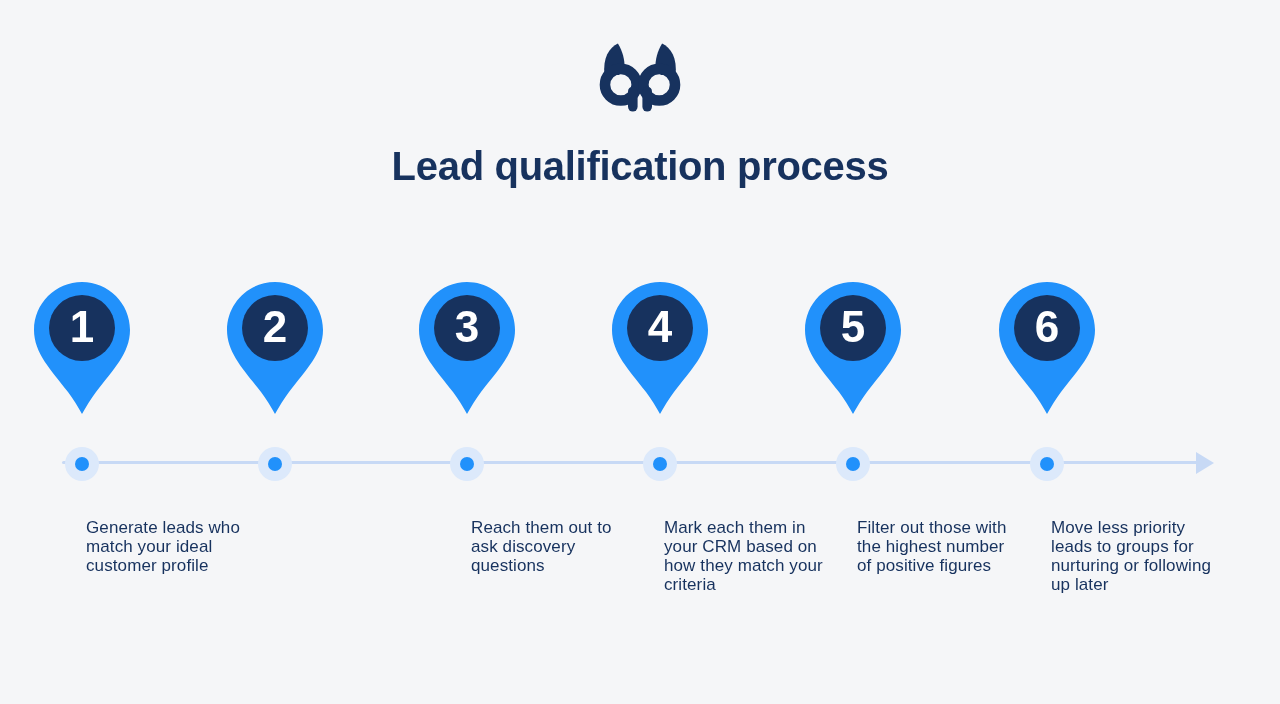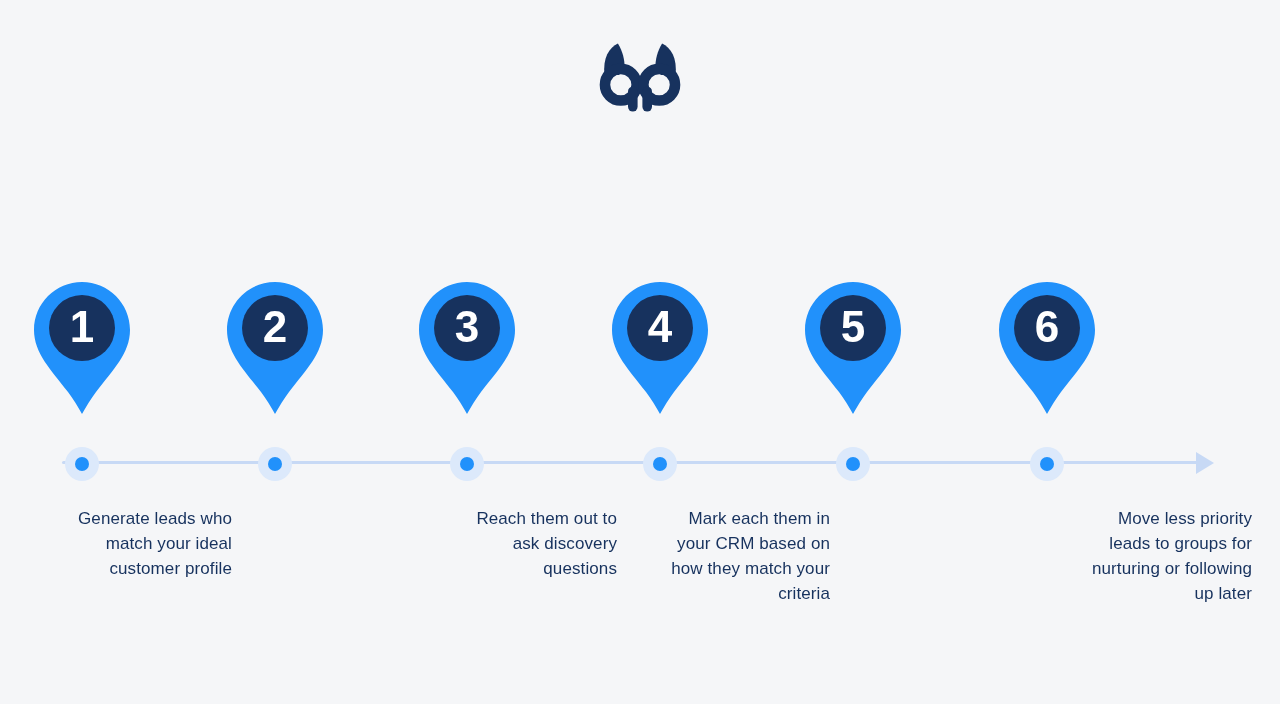--- a/index.html
+++ b/index.html
@@ -103,45 +103,45 @@
     width: 14px;
     height: 14px;
     border-radius: 50%;
     background: var(--accent-blue, #2191fb);
   }
 
   .step-text {
     position: absolute;
     top: 506px;
     width: 158px;
-    margin: 0;
+    margin: 12px;
     font-size: 17px;
-    line-height: 25px;
+    line-height: 19px;
     letter-spacing: 0.1px;
     color: var(--navy, #17325e);
-    text-align: right;
   }
   .step-text b { font-weight: 400; }
 </style>
 </head>
 <body>
 
 <div id="canvas">
 
   <div class="logo">
     <svg viewBox="0 0 100 74" xmlns="http://www.w3.org/2000/svg">
       <path d="M13 34 C11 16 18 5 27 1 C32 9 34 18 34 26 L28 34 Z" fill="#17325e"></path>
       <path d="M87 34 C89 16 82 5 73 1 C68 9 66 18 66 26 L72 34 Z" fill="#17325e"></path>
       <circle cx="30" cy="44" r="16.5" fill="none" stroke="#17325e" stroke-width="11"></circle>
       <circle cx="70" cy="44" r="16.5" fill="none" stroke="#17325e" stroke-width="11"></circle>
       <rect x="37.5" y="46" width="10" height="26" rx="5" fill="#17325e"></rect>
       <rect x="52.5" y="46" width="10" height="26" rx="5" fill="#17325e"></rect>
     </svg>
   </div>
 
+  <h1 class="title">Lead qualification process</h1>
 
   <div class="timeline-line"></div>
   <div class="timeline-arrow"></div>
 
   <div class="pin" style="left:32px">
     <svg viewBox="0 0 100 136" xmlns="http://www.w3.org/2000/svg">
       <path d="M50 2 C23.5 2 2 23.5 2 50 C2 73 19 90 36 112 C41 118.5 46 127 50 134 C54 127 59 118.5 64 112 C81 90 98 73 98 50 C98 23.5 76.5 2 50 2 Z" fill="#2191fb"></path>
     </svg>
     <div class="pin-circle">
       <span class="pin-number">1</span>
@@ -194,27 +194,28 @@
     <svg viewBox="0 0 100 136" xmlns="http://www.w3.org/2000/svg">
       <path d="M50 2 C23.5 2 2 23.5 2 50 C2 73 19 90 36 112 C41 118.5 46 127 50 134 C54 127 59 118.5 64 112 C81 90 98 73 98 50 C98 23.5 76.5 2 50 2 Z" fill="#2191fb"></path>
     </svg>
     <div class="pin-circle">
       <span class="pin-number">5</span>
     </div>
   </div>
   <div class="dot" style="left:836px">
       <span class="dot-inner"></span>
     </div>
+  <p class="step-text" style="left:845px"><span>Filter out those with the highest number of positive figures</span><b></b><span></span></p>
 
   <div class="pin" style="left:997px">
     <svg viewBox="0 0 100 136" xmlns="http://www.w3.org/2000/svg">
       <path d="M50 2 C23.5 2 2 23.5 2 50 C2 73 19 90 36 112 C41 118.5 46 127 50 134 C54 127 59 118.5 64 112 C81 90 98 73 98 50 C98 23.5 76.5 2 50 2 Z" fill="#2191fb"></path>
     </svg>
     <div class="pin-circle">
       <span class="pin-number">6</span>
     </div>
   </div>
   <div class="dot" style="left:1030px">
       <span class="dot-inner"></span>
     </div>
-  <p class="step-text" style="left:1080px;width:172px"><span>Move less priority leads to groups for nurturing or following up later</span><b></b><span></span></p>
+  <p class="step-text" style="left:1039px;width:172px"><span>Move less priority leads to groups for nurturing or following up later</span><b></b><span></span></p>
 
 </div>
 
 </body></html>

